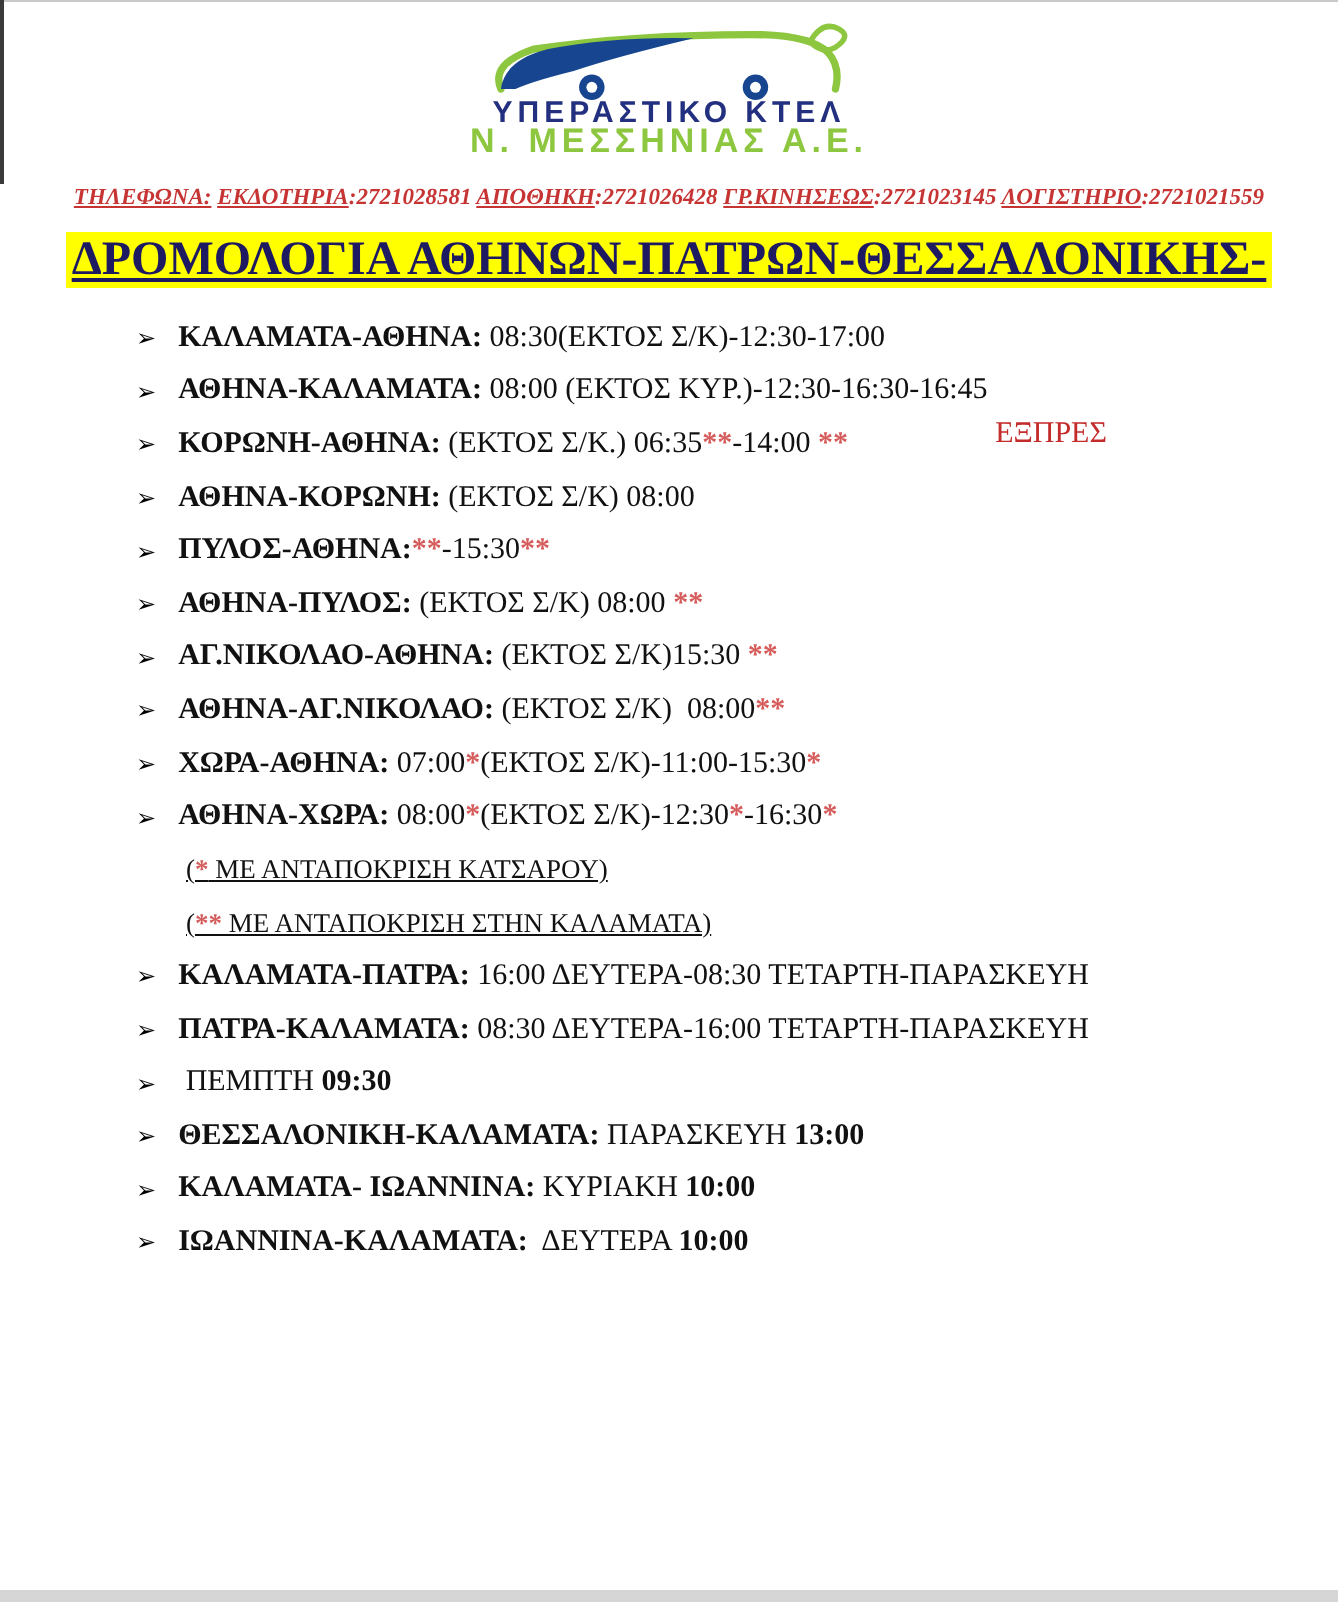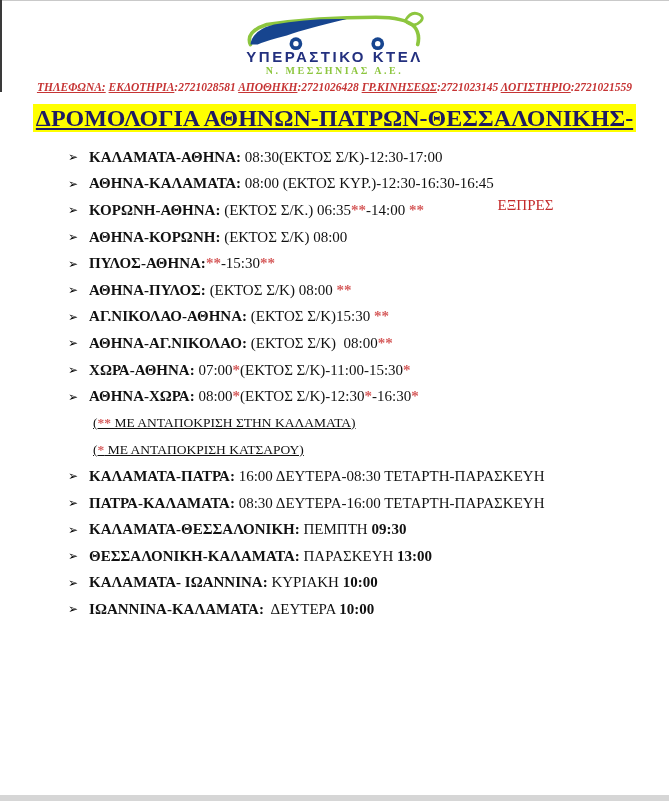--- a/index.html
+++ b/index.html
@@ -12,26 +12,26 @@
   .edge-left{position:absolute;top:0;left:0;width:2px;height:92px;background:#3a3a3a;}
   .edge-bottom{position:absolute;bottom:0;left:0;width:669px;height:6px;background:#d6d6d6;}
 
   .logo{width:100%;text-align:center;padding-top:10px;}
   .logo svg{display:block;margin:0 auto;}
   .logo-line1{
     font-family:Liberation Sans, sans-serif;
     font-weight:bold;font-size:15px;letter-spacing:2.5px;color:#23307F;line-height:14px;
   }
   .logo-line2{
-    font-family:Liberation Serif, serif;
-    font-weight:bold;font-size:10px;letter-spacing:2.5px;color:#8DC63F;line-height:13px;
+    font-family:Liberation Sans, sans-serif;
+    font-weight:bold;font-size:17px;letter-spacing:2.5px;color:#8DC63F;line-height:13px;
   }
 
   .phone-line{
-    margin-top:4px;text-align:center;font-style:italic;font-weight:bold;
+    margin-top:16px;text-align:center;font-style:italic;font-weight:bold;
     font-size:11.5px;color:#C63434;white-space:pre;
   }
   .phone-line .lbl{text-decoration:underline;}
 
   .title-block{margin-top:12px;text-align:center;line-height:26px;}
   .title-block .hl{
     background:#FFFF00;color:#1E1A62;font-weight:bold;font-size:24px;
     text-decoration:underline;padding:1px 3px;
   }
 
@@ -140,38 +140,37 @@
       <span class="bullet">➢</span>
       <span class="route">ΑΘΗΝΑ-ΧΩΡΑ:</span>
       <span class="seg"> 08:00</span>
       <span class="seg redlight">*</span>
       <span class="seg">(ΕΚΤΟΣ Σ/Κ)-12:30</span>
       <span class="seg redlight">*</span>
       <span class="seg">-16:30</span>
       <span class="seg redlight">*</span>
     </div>
     <div class="row note">
-      <span class="note-inner"><span>(</span><span class="redlight">**</span><span> ΜΕ ΑΝΤΑΠΟΚΡΙΣΗ ΣΤΗΝ ΚΑΛΑΜΑΤΑ)</span></span>
+      <span class="note-inner"><span>(</span><span class="redlight">*</span><span> ΜΕ ΑΝΤΑΠΟΚΡΙΣΗ ΚΑΤΣΑΡΟΥ)</span></span>
     </div>
     <div class="row note">
-      <span class="note-inner"><span>(</span><span class="redlight">*</span><span> ΜΕ ΑΝΤΑΠΟΚΡΙΣΗ ΚΑΤΣΑΡΟΥ)</span></span>
+      <span class="note-inner"><span>(</span><span class="redlight">**</span><span> ΜΕ ΑΝΤΑΠΟΚΡΙΣΗ ΣΤΗΝ ΚΑΛΑΜΑΤΑ)</span></span>
     </div>
     <div class="row">
       <span class="bullet">➢</span>
       <span class="route">ΚΑΛΑΜΑΤΑ-ΠΑΤΡΑ:</span>
       <span class="seg"> 16:00 ΔΕΥΤΕΡΑ-08:30 ΤΕΤΑΡΤΗ-ΠΑΡΑΣΚΕΥΗ</span>
     </div>
     <div class="row">
       <span class="bullet">➢</span>
       <span class="route">ΠΑΤΡΑ-ΚΑΛΑΜΑΤΑ:</span>
       <span class="seg"> 08:30 ΔΕΥΤΕΡΑ-16:00 ΤΕΤΑΡΤΗ-ΠΑΡΑΣΚΕΥΗ</span>
     </div>
     <div class="row">
       <span class="bullet">➢</span>
-      <span class="route">ΚΑΛΑΜΑΤΑ-ΘΕΣΣΑΛΟΝΙΚΗ:</span>
       <span class="seg"> ΠΕΜΠΤΗ </span>
       <span class="seg bold">09:30</span>
     </div>
     <div class="row">
       <span class="bullet">➢</span>
       <span class="route">ΘΕΣΣΑΛΟΝΙΚΗ-ΚΑΛΑΜΑΤΑ:</span>
       <span class="seg"> ΠΑΡΑΣΚΕΥΗ </span>
       <span class="seg bold">13:00</span>
     </div>
     <div class="row">

